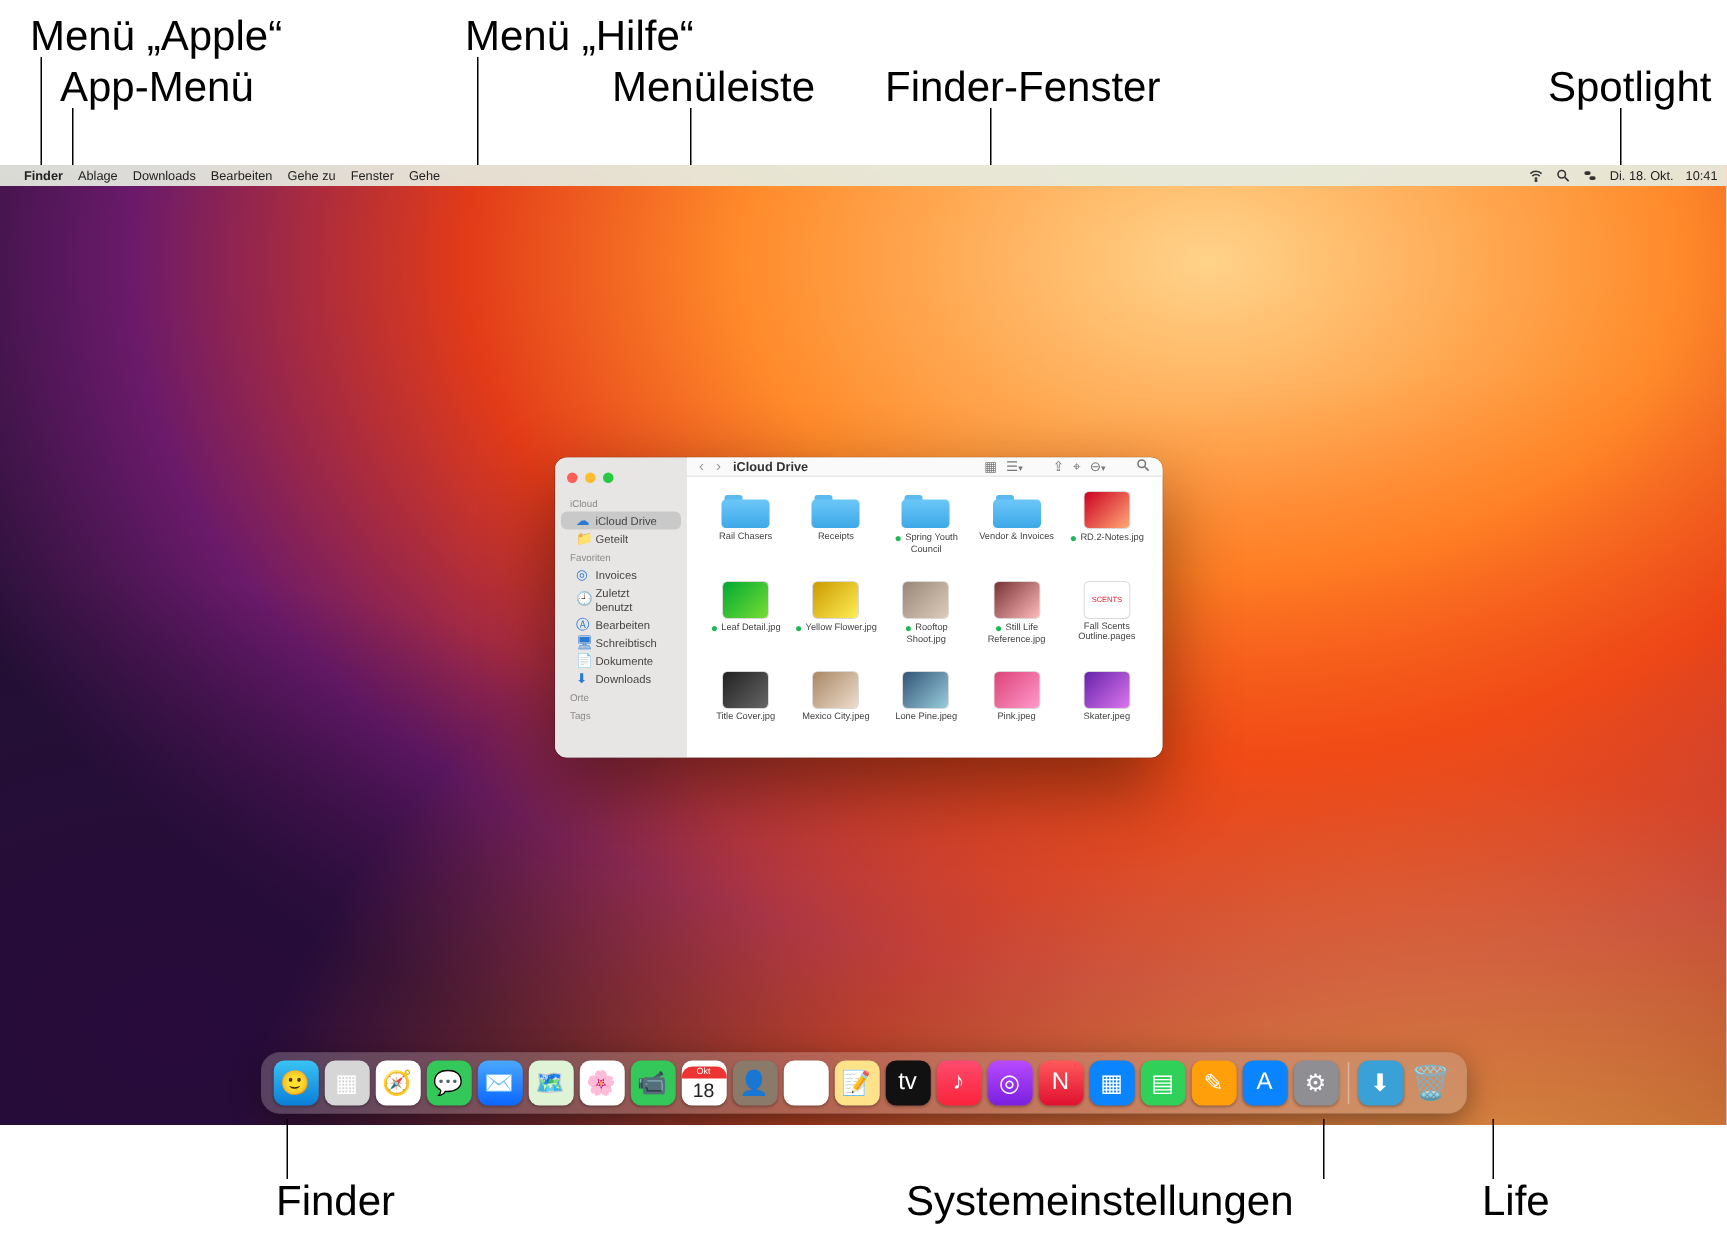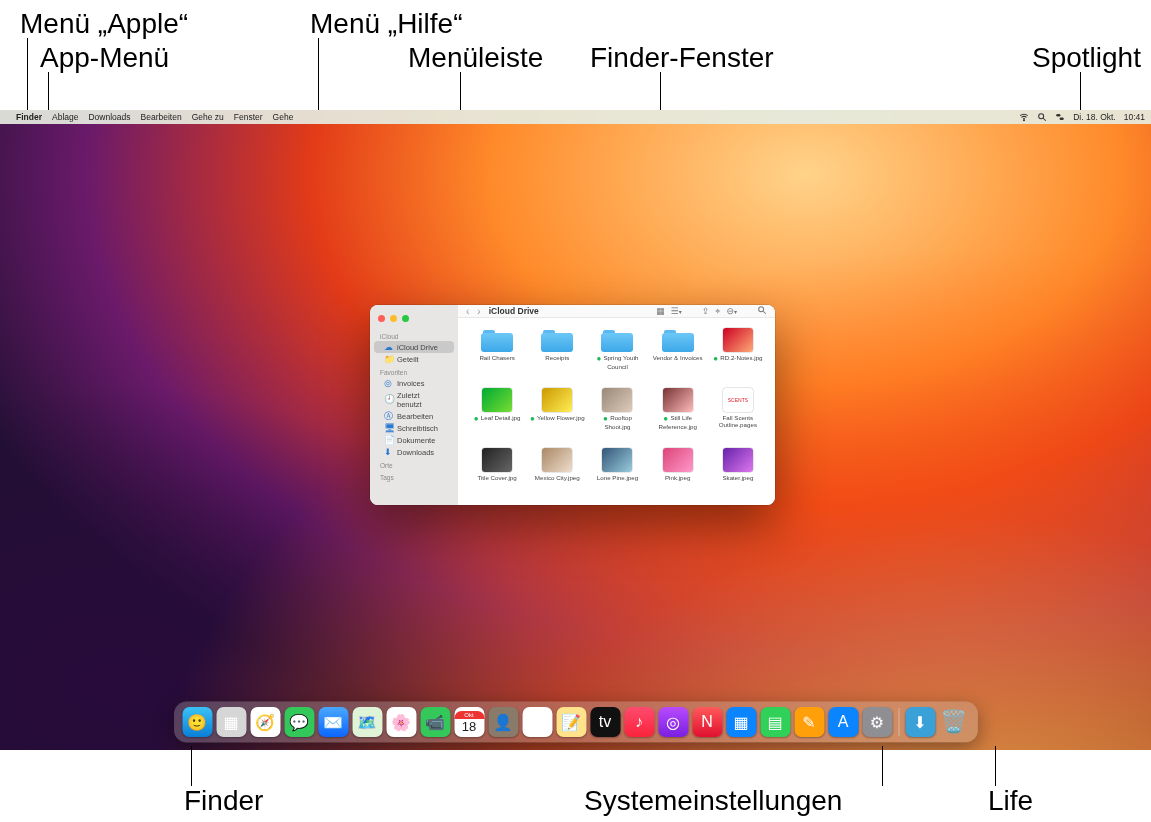--- a/index.html
+++ b/index.html
@@ -338,17 +338,17 @@
       <div class="dock-item" style="background: rgb(10, 132, 255);">A</div>
       <div class="dock-item" style="background: rgb(142, 142, 147);">⚙︎</div>
       <div class="dock-sep"></div>
       <div class="dock-item" style="background: rgb(58, 160, 216);">⬇︎</div>
       <div class="dock-item" style="background: transparent; box-shadow: none; font-size: 22px;">🗑️</div>
     </div>
 
 </div>
 
 <div class="callout" style="left:184px; top:785px;">Finder</div>
-<div class="callout" style="left:584px; top:785px;">Systemeinstellungen</div>
+<div class="callout" style="left:604px; top:785px;">Systemeinstellungen</div>
 <div class="callout" style="left:988px; top:785px;">Life</div>
 <div class="callout-line" style="left:191px; top:746px; width:1px; height:40px;"></div>
 <div class="callout-line" style="left:882px; top:746px; width:1px; height:40px;"></div>
 <div class="callout-line" style="left:995px; top:746px; width:1px; height:40px;"></div>
 
 </body></html>

